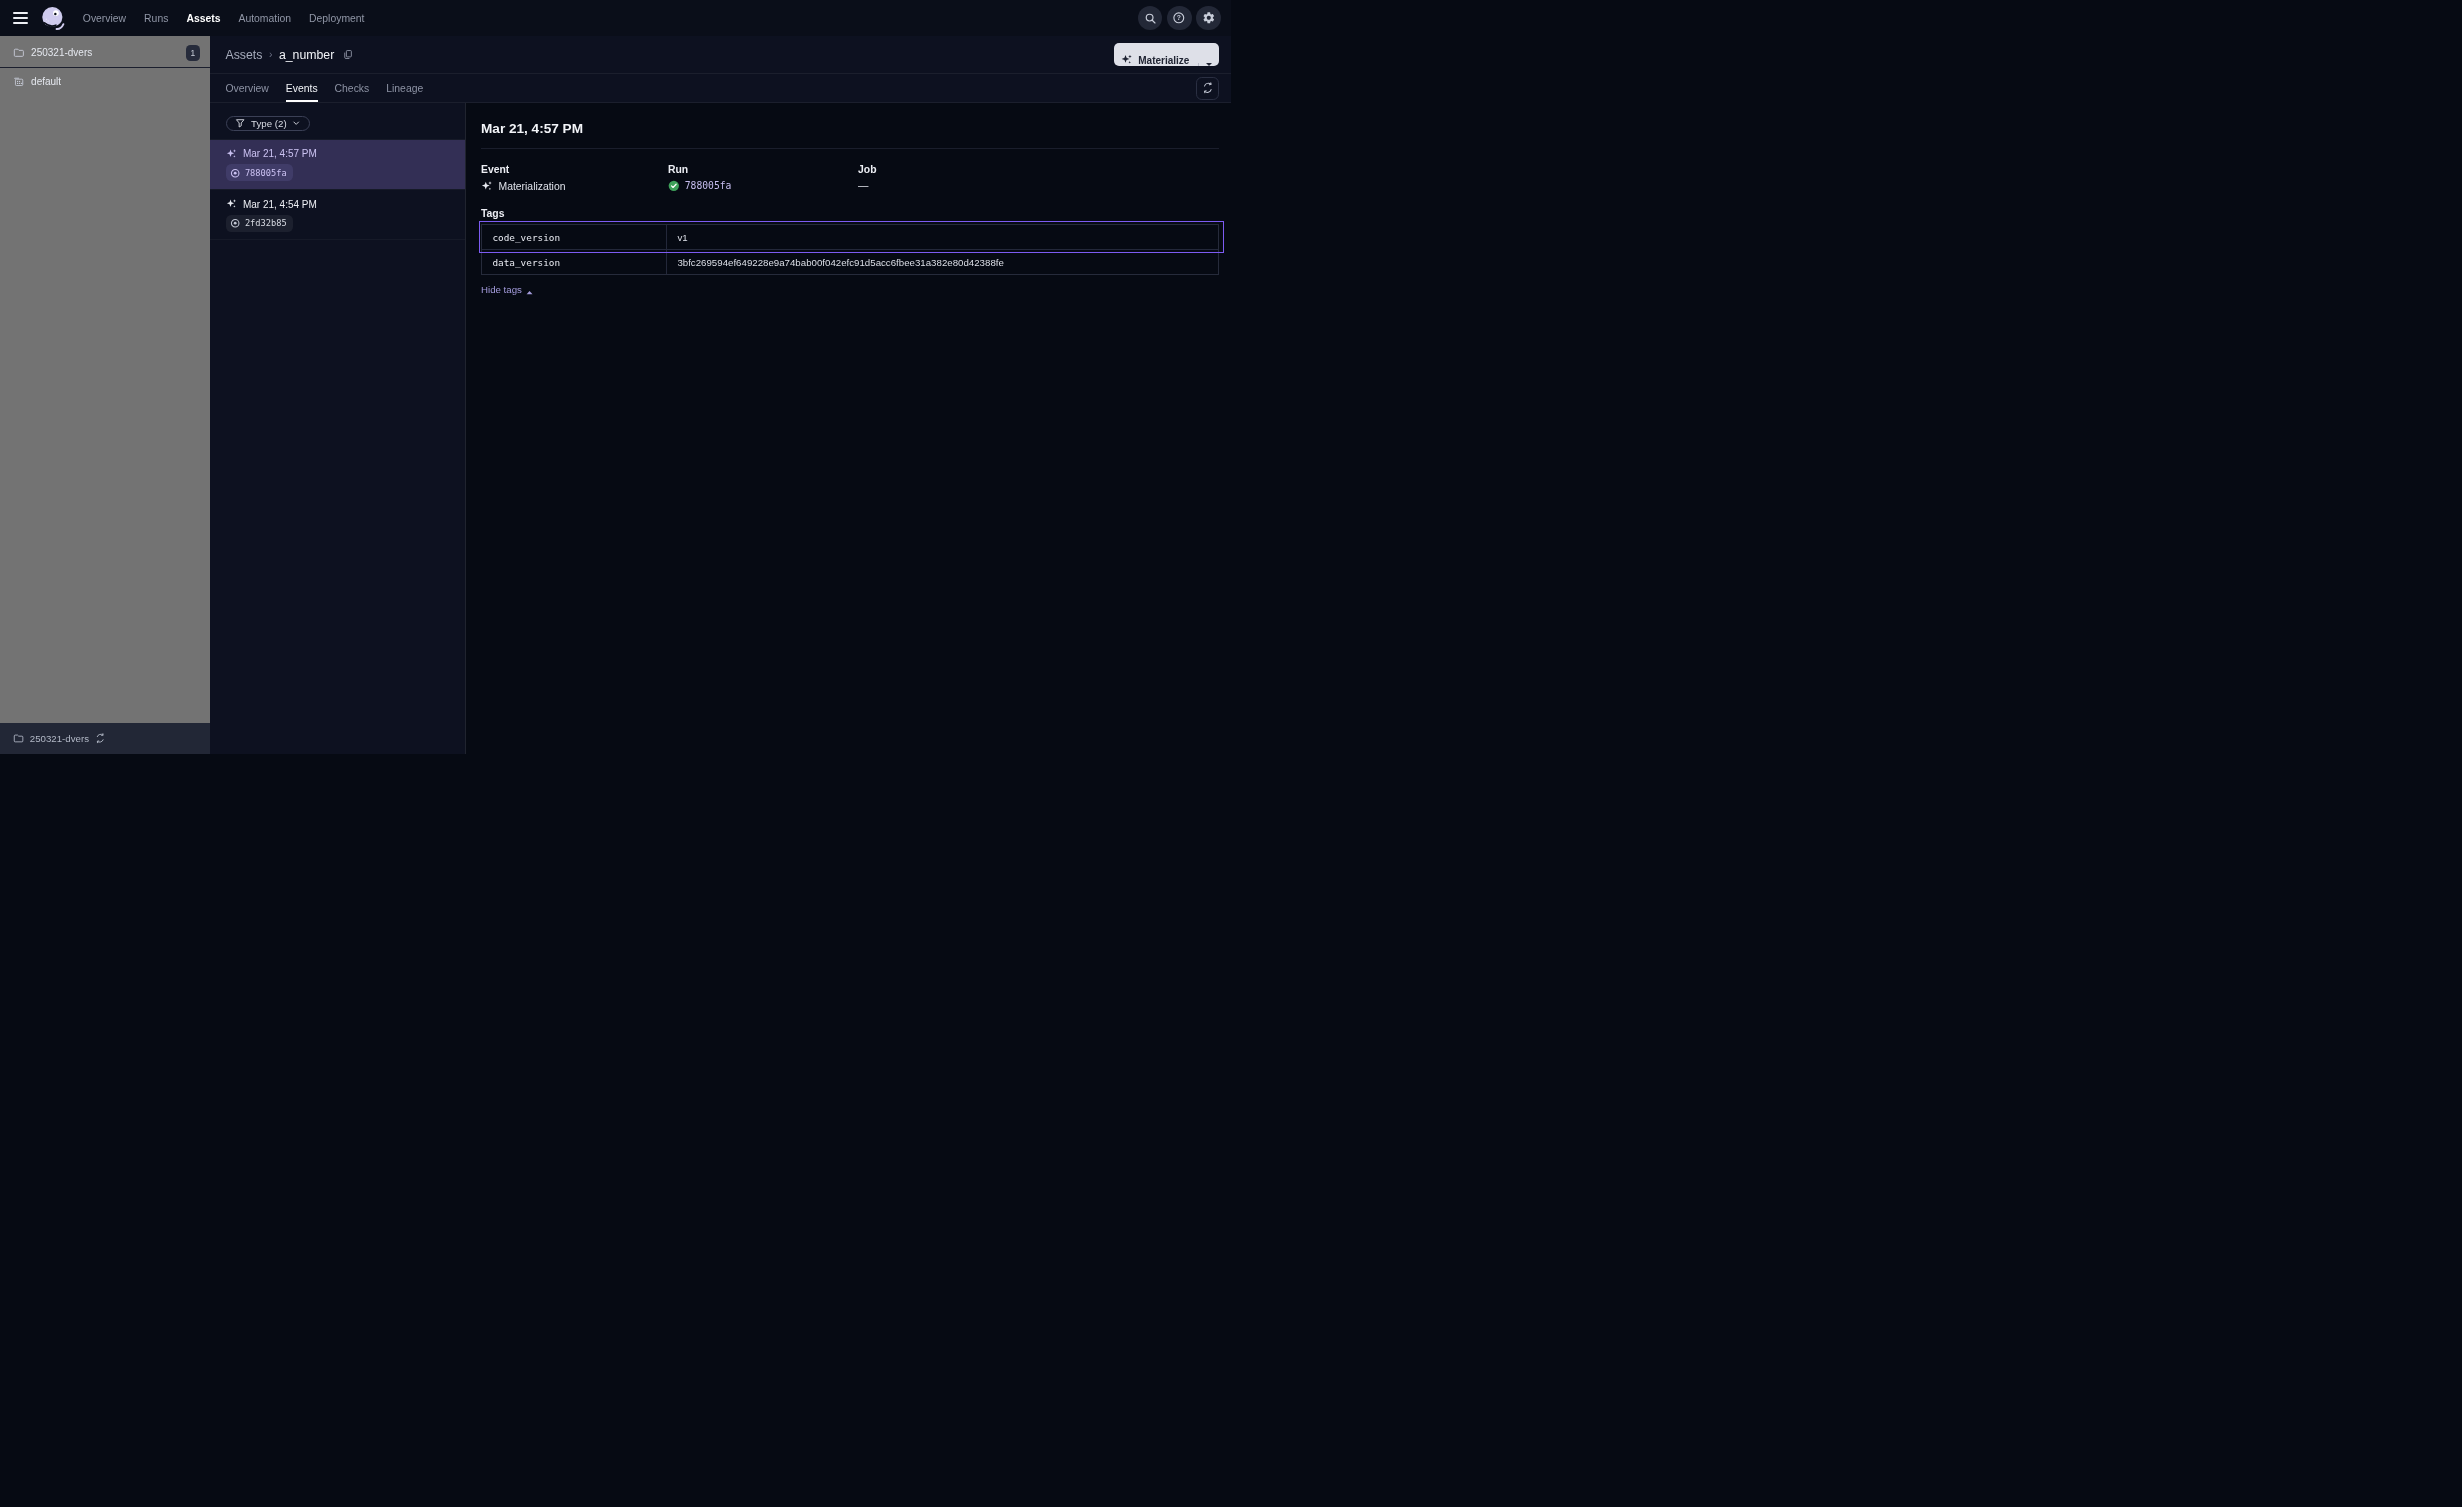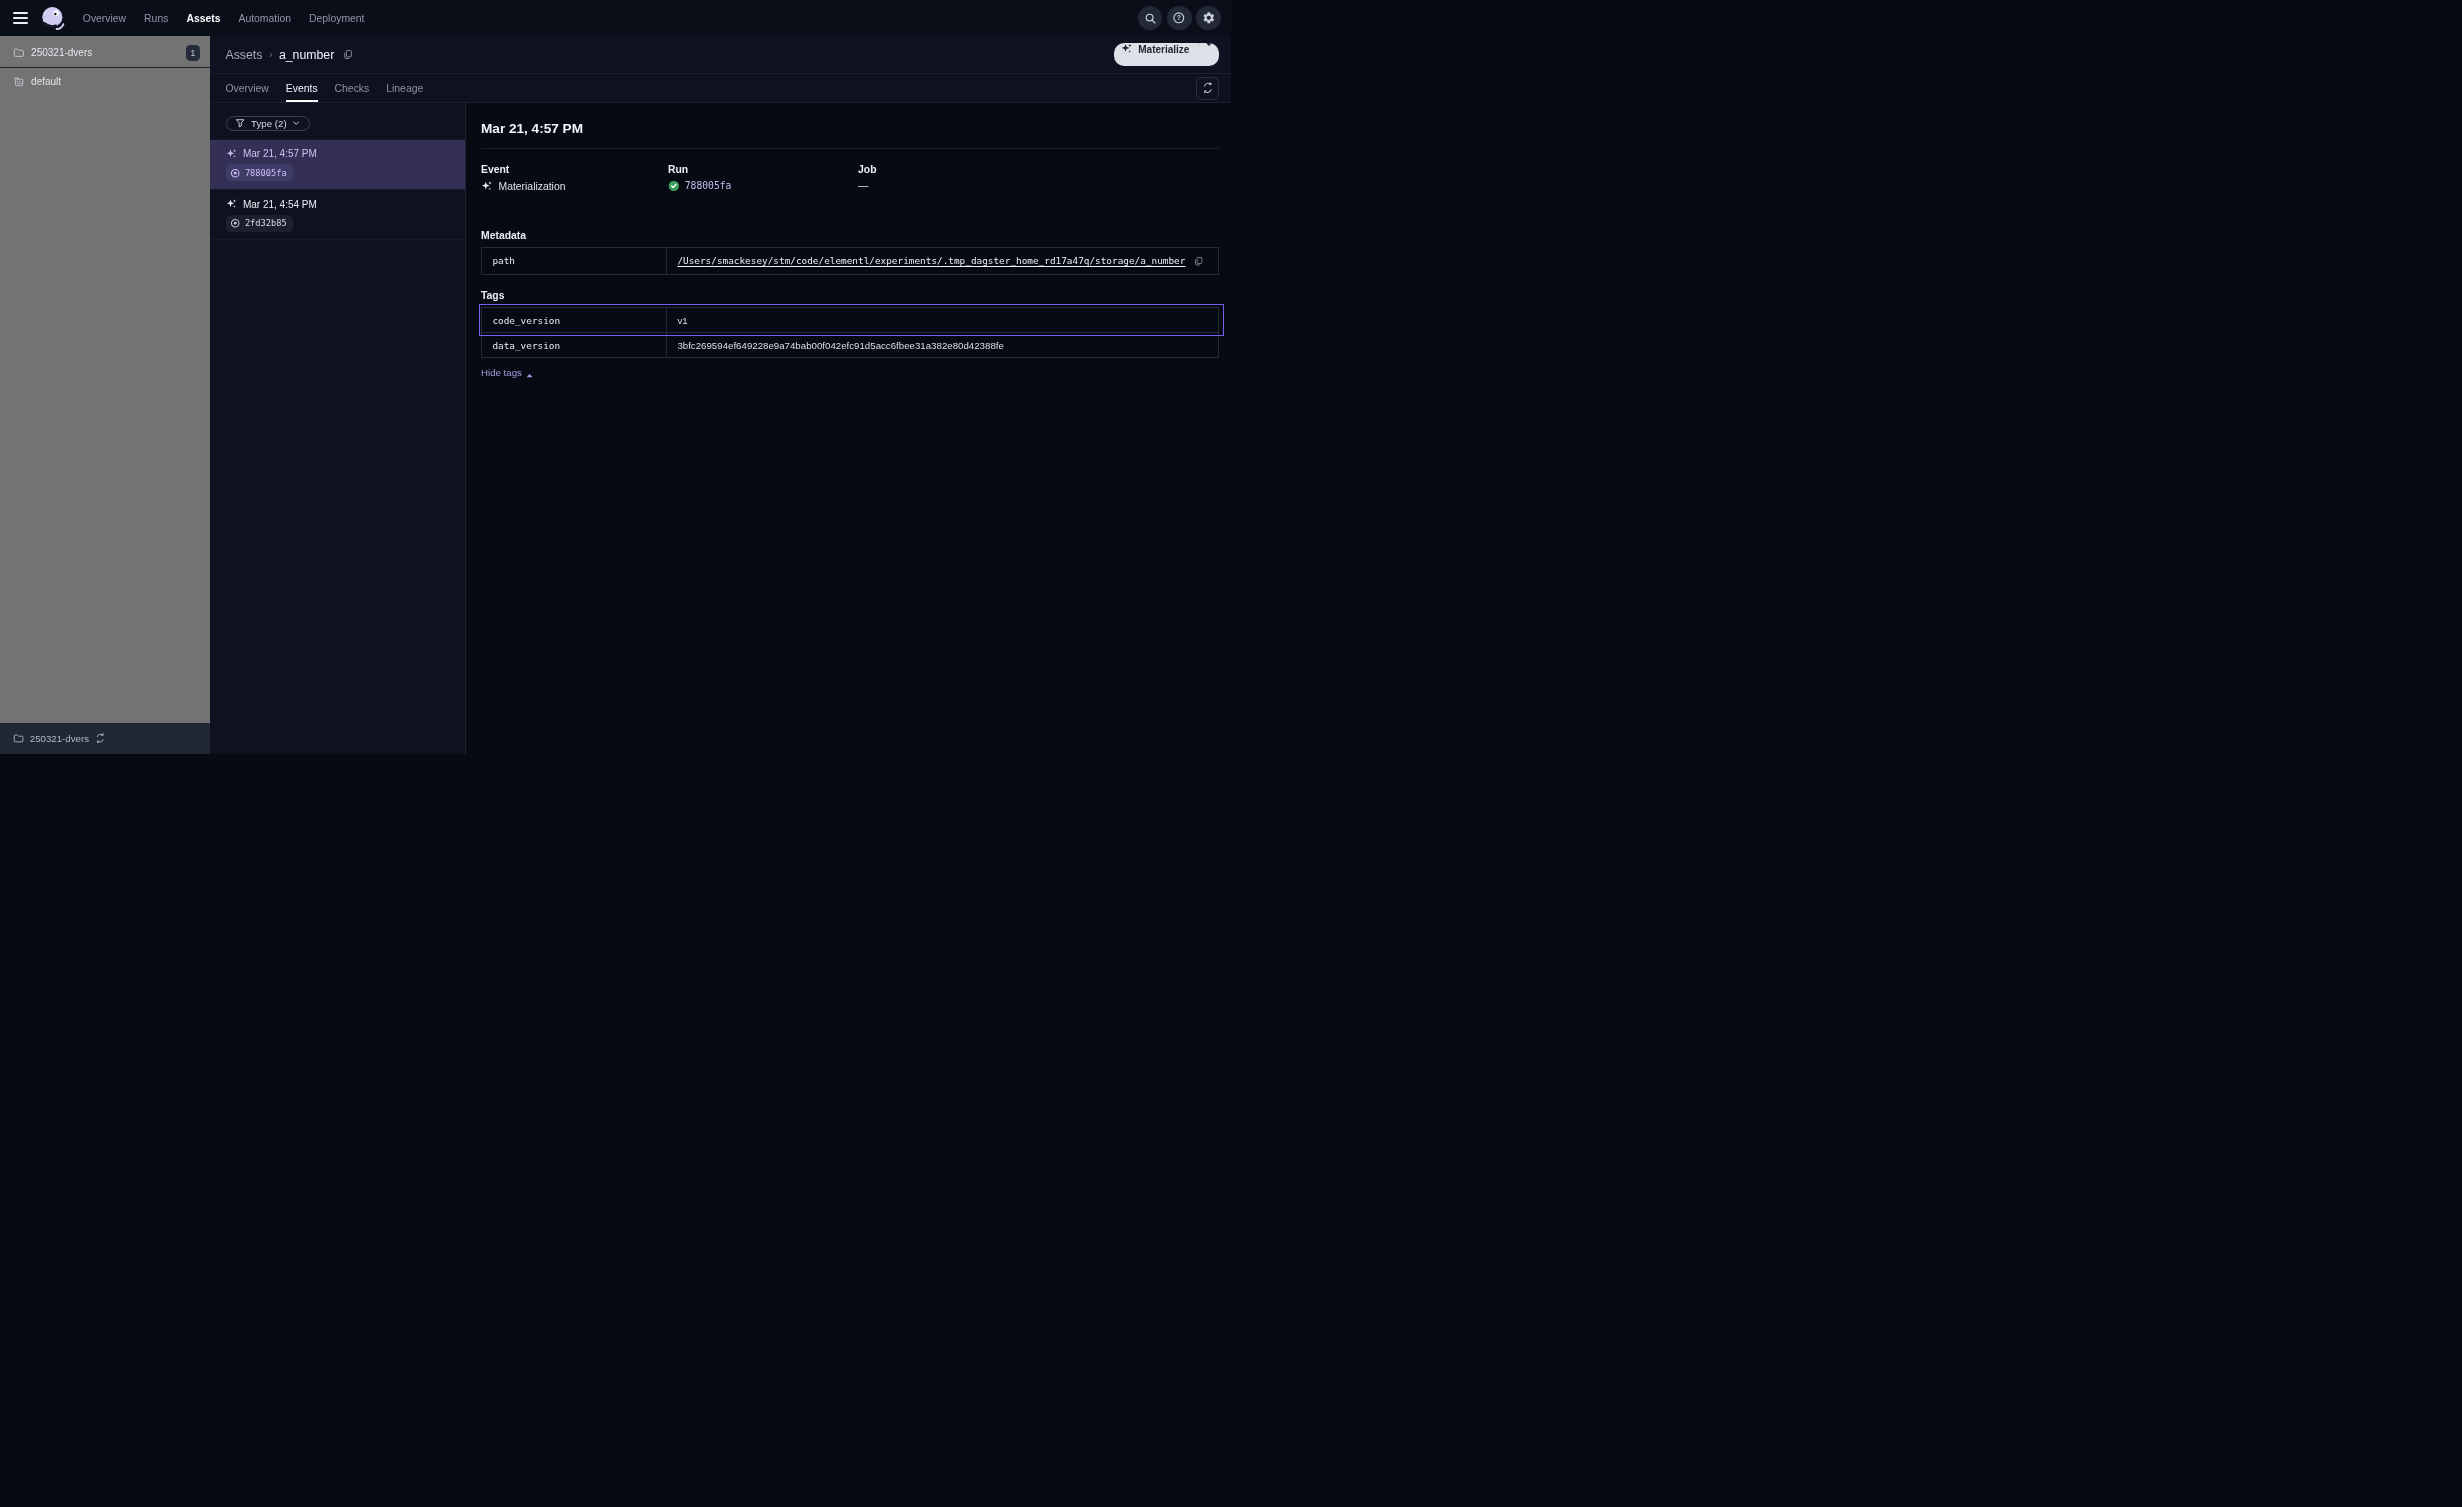--- a/index.html
+++ b/index.html
@@ -54,21 +54,21 @@
     height:38px; display:flex; align-items:center; padding:0 11.6px 0 15.5px;
     border-bottom:0.6px solid #1B1F2D;
   }
   .breadcrumb { display:flex; align-items:center; gap:6.5px; font-size:12.3px; }
   .crumb-parent { color:#A6ACBC; text-decoration:none; cursor:pointer; }
   .crumb-sep { color:#6B7185; font-size:10.4px; }
   .crumb-current { color:#F2F4F8; font-weight:500; }
   .copy-btn { background:none; border:none; cursor:pointer; display:flex; align-items:center; padding:1.3px; }
   .header-spacer { flex:1; }
   .materialize {
-    display:flex; align-items:flex-start; background:#DEE0E8; border-radius:10px; height:22.6px; overflow:hidden; cursor:pointer;
+    display:flex; align-items:flex-end; background:#DEE0E8; border-radius:5px; height:22.6px; overflow:hidden; cursor:pointer;
   }
   .materialize-main {
     display:flex; align-items:center; gap:5.2px; padding:0 9px 0 7.8px;
     font-size:10px; font-weight:600; color:#202433; border:none; background:none; cursor:pointer;
     font-family:"Liberation Sans", sans-serif;
   }
   .materialize-caret {
     width:21px; display:flex; align-items:center; justify-content:center;
     border:none; background:none; border-left:0.6px solid #B9BCC9; cursor:pointer;
   }
@@ -397,39 +397,20 @@
             </div>
           </div>
           <div class="info-col-job">
             <div class="info-label">Job</div>
             <div class="info-value">
               <span>—</span>
             </div>
           </div>
         </div>
 
-        <div class="metadata-section">
-          <div class="section-heading">Metadata</div>
-          <div class="dtable">
-            <div class="trow">
-              <div class="tkey">path</div>
-              <div class="tval">
-                <a class="path-link">/Users/smackesey/stm/code/elementl/experiments/.tmp_dagster_home_rd17a47q/storage/a_number</a>
-                <button class="copy-btn">
-                  <span class="icon">
-                    <svg width="10.4" height="10.4" viewBox="0 0 20 20" fill="none" stroke="#8F96A8" stroke-width="1.5" stroke-linejoin="round">
-                      <rect x="8" y="2.8" width="9" height="11.5" rx="1.5"></rect>
-                      <path d="M5 6.5 v8.7 a2 2 0 0 0 2 2 h6.5"></path>
-                    </svg>
-                  </span>
-                </button>
-              </div>
-            </div>
-          </div>
-        </div>
 
         <div class="tags-section">
           <div class="section-heading">Tags</div>
           <div class="dtable">
             <div class="trow highlighted">
               <div class="highlight-box"></div>
               <div class="tkey">code_version</div>
               <div class="tval">
                   <span>v1</span>
                 </div>

